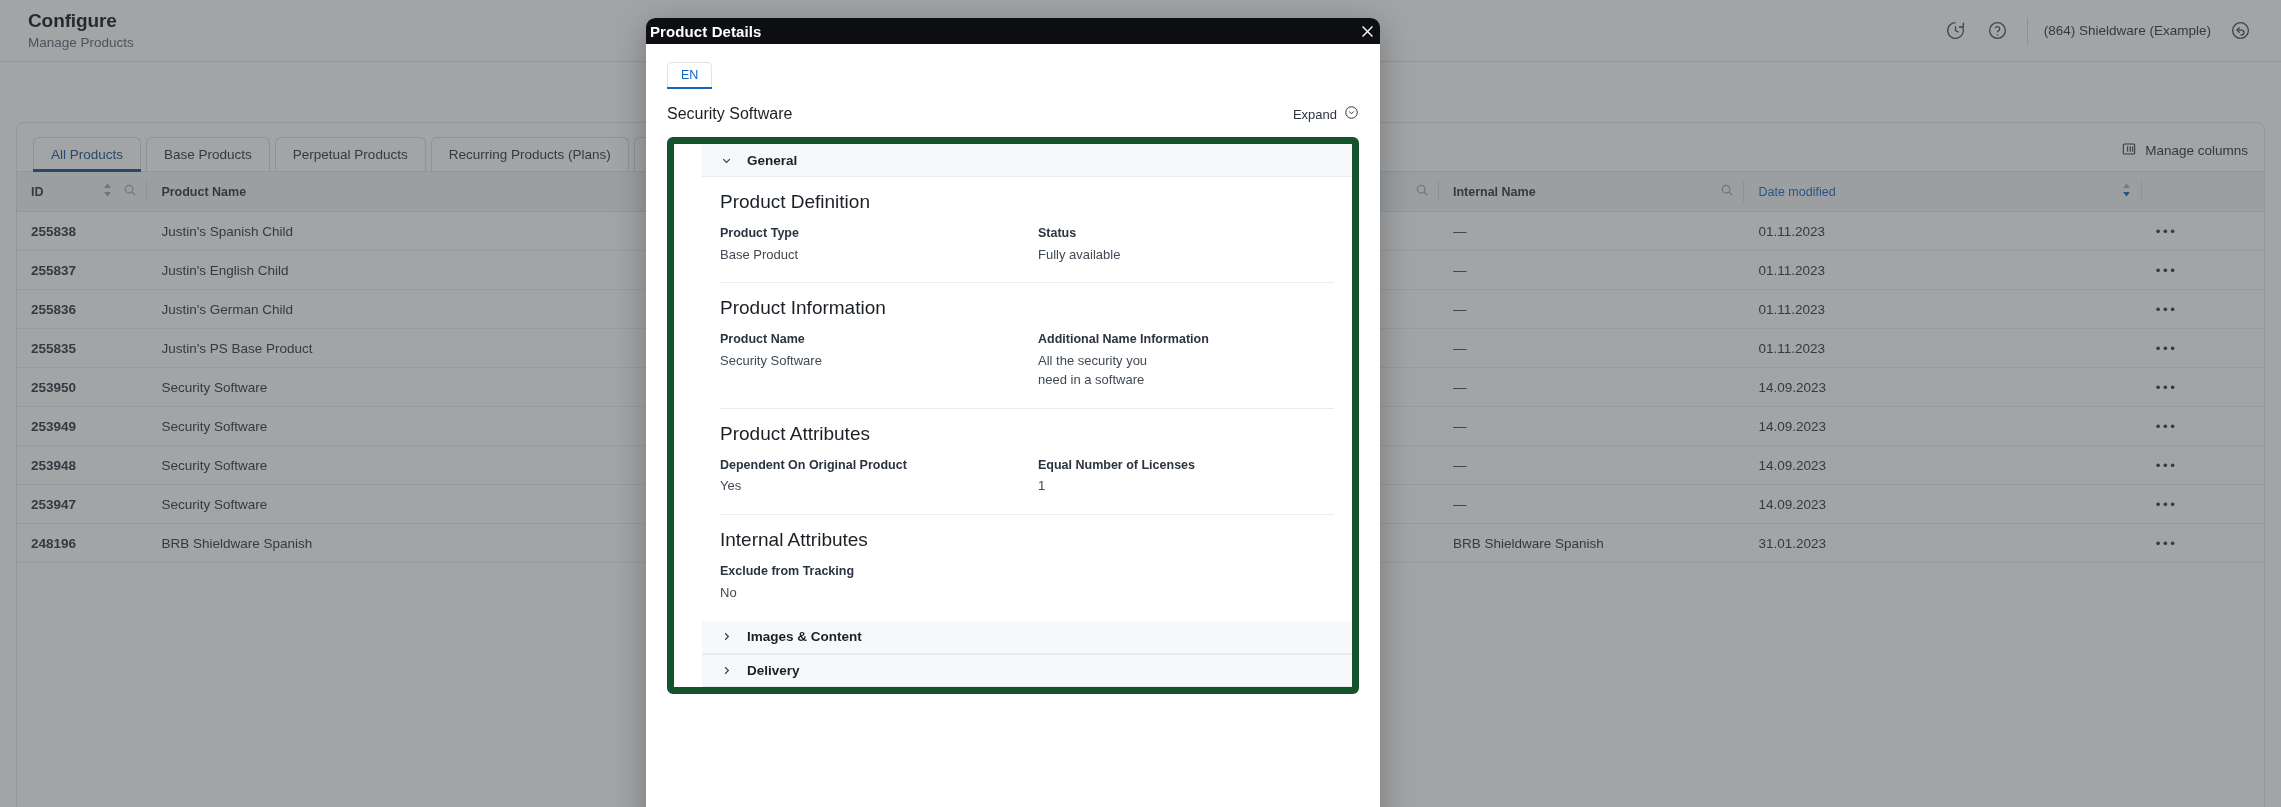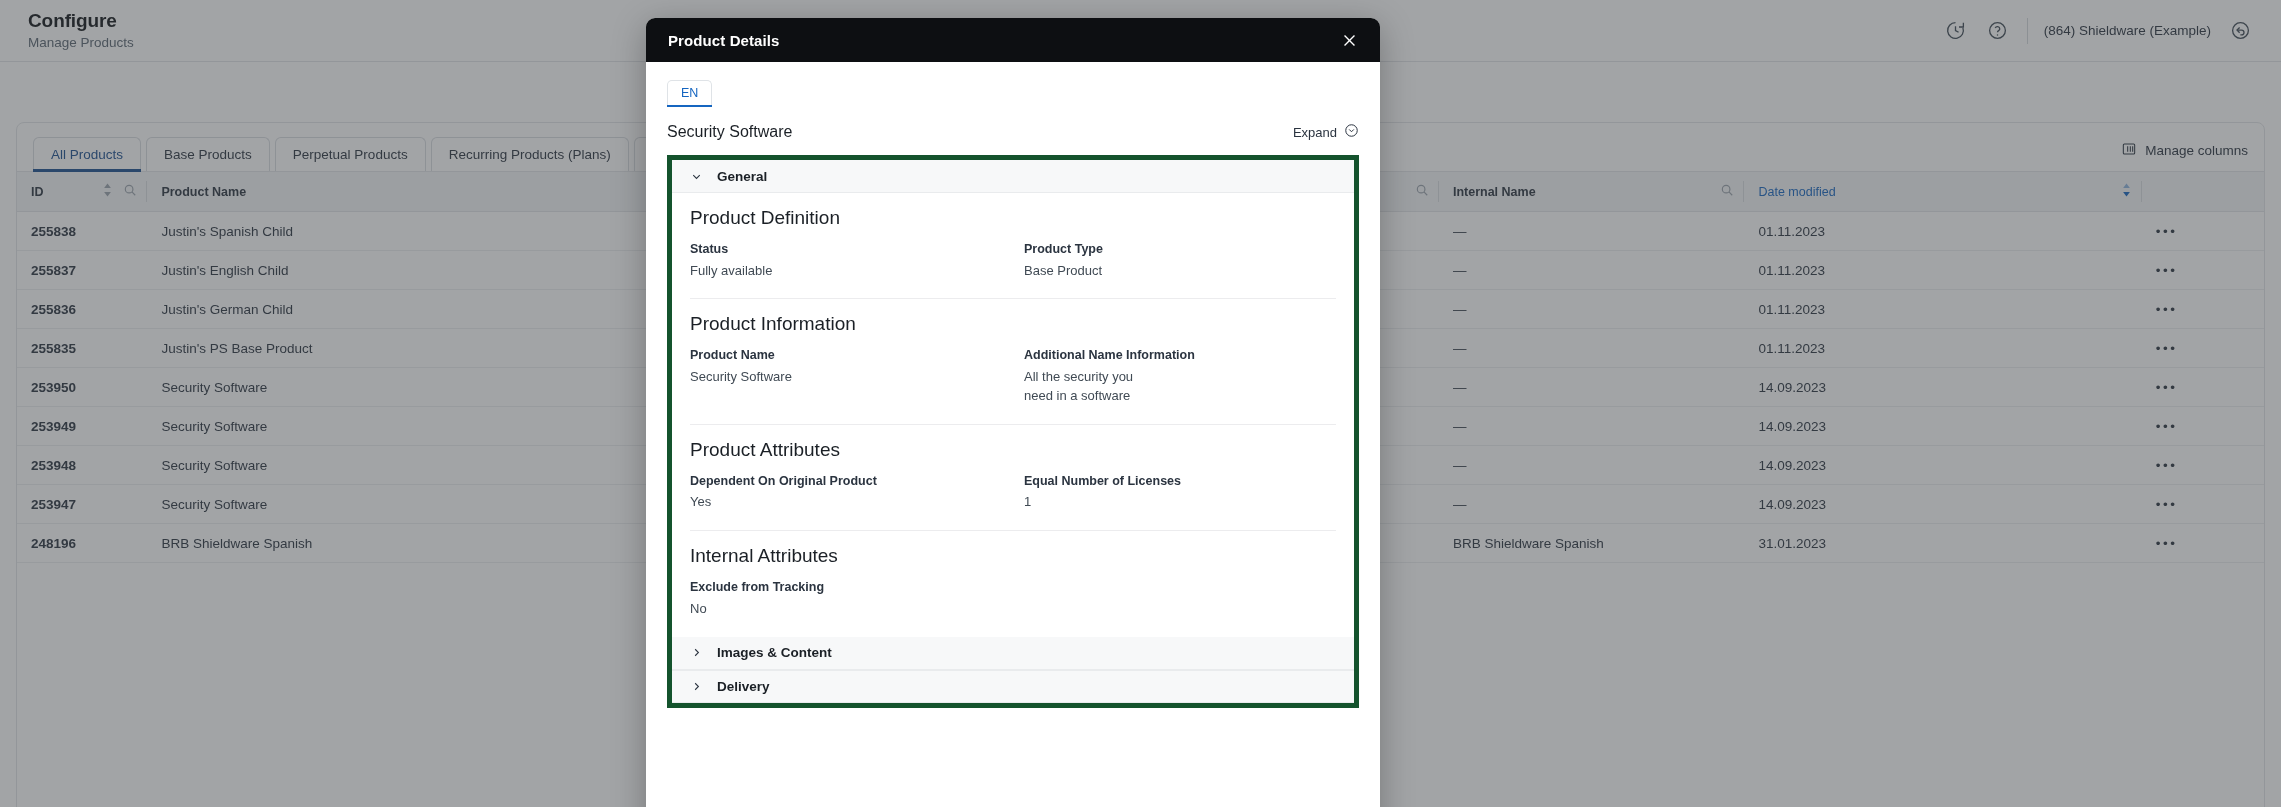--- a/index.html
+++ b/index.html
@@ -94,22 +94,22 @@
   .dimmer { position: absolute; inset: 0; background: rgba(60,64,68,0.48); }
 
   
   .modal {
     position: absolute; left: 646px; top: 18px; width: 734px; height: 820px;
     background: #ffffff; border-radius: 9px 9px 0 0;
     box-shadow: 0 8px 34px rgba(0,0,0,0.28);
     overflow: hidden; display: flex; flex-direction: column;
   }
   .modal-header {
-    height: 44px; background: #0d0f12; color: #ffffff;
-    display: flex; align-items: center; padding: 0 22px; flex: 0 0 auto;
+    height: 26px; background: #0d0f12; color: #ffffff;
+    display: flex; align-items: center; padding: 0 4px; flex: 0 0 auto;
   }
   .modal-title { font-size: 15px; font-weight: 700; letter-spacing: 0.1px; }
   .modal-close { margin-left: auto; cursor: pointer; color: #ffffff; display: flex; }
   .modal-body { flex: 1 1 auto; padding: 18px 21px 0 21px; overflow: hidden; }
 
   .lang-tabs { display: flex; }
   .lang-tab {
     border: 1px solid #dfe3e7; border-bottom: none; border-radius: 5px 5px 0 0;
     background: #ffffff; padding: 0 13px; height: 26px; line-height: 25px;
     font-size: 12.5px; color: #1565c0; cursor: pointer; position: relative;
@@ -120,21 +120,21 @@
 
   .detail-head {
     display: flex; align-items: center; margin-top: 17px; margin-bottom: 14px;
   }
   .detail-name { font-size: 16px; color: #1b2026; font-weight: 400; }
   .expand-ctl {
     margin-left: auto; display: flex; align-items: center; gap: 7px;
     font-size: 13px; color: #2b3440; cursor: pointer;
   }
 
-  .accordion { border: 5px solid #14532d; border-radius: 0; overflow: hidden; background: #fff; }
+  .accordion { border: 7px solid #14532d; border-radius: 6px; overflow: hidden; background: #fff; padding-left: 28px; }
   .acc-head {
     display: flex; align-items: center; gap: 14px;
     height: 33px; padding: 0 18px; background: #f7f8f9;
     border-bottom: 1px solid #e9ebed; cursor: pointer;
   }
   .acc-head + .acc-head { border-top: 1px solid #e9ebed; }
   .acc-title { font-size: 13.5px; font-weight: 700; color: #1b2026; }
   .chev { color: #2b3440; display: flex; }
 
   .acc-panel { padding: 0 18px; background: #ffffff; }
@@ -417,26 +417,26 @@
               </svg>
           </span>
           <span class="acc-title">General</span>
         </div>
         <div class="acc-panel">
 
           <div class="section">
             <div class="section-title">Product Definition</div>
             <div class="field-grid">
               <div>
+                <div class="field-label">Product Type</div>
+                <div class="field-value">Base Product</div>
+              </div>
+              <div>
                 <div class="field-label">Status</div>
                 <div class="field-value">Fully available</div>
-              </div>
-              <div>
-                <div class="field-label">Product Type</div>
-                <div class="field-value">Base Product</div>
               </div>
             </div>
           </div>
 
           <div class="section">
             <div class="section-title">Product Information</div>
             <div class="field-grid">
               <div>
                 <div class="field-label">Product Name</div>
                 <div class="field-value">Security Software</div>

